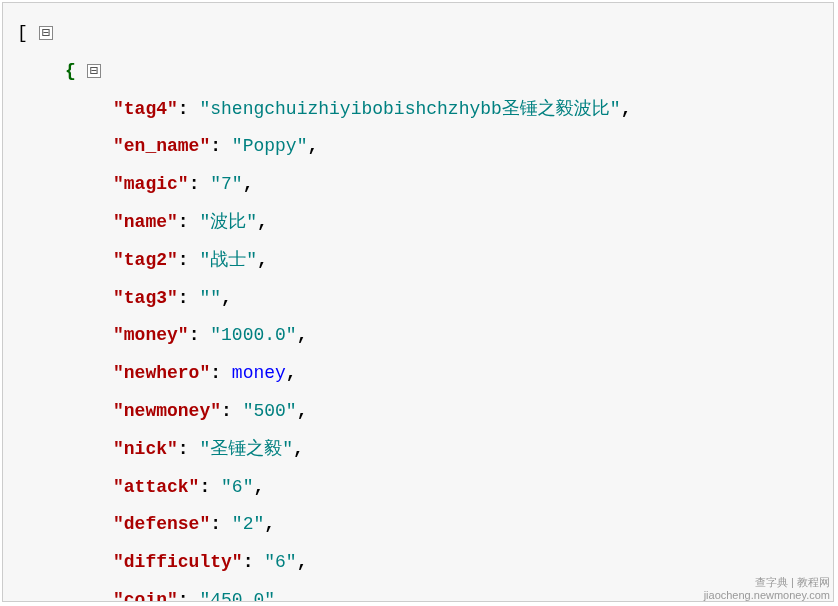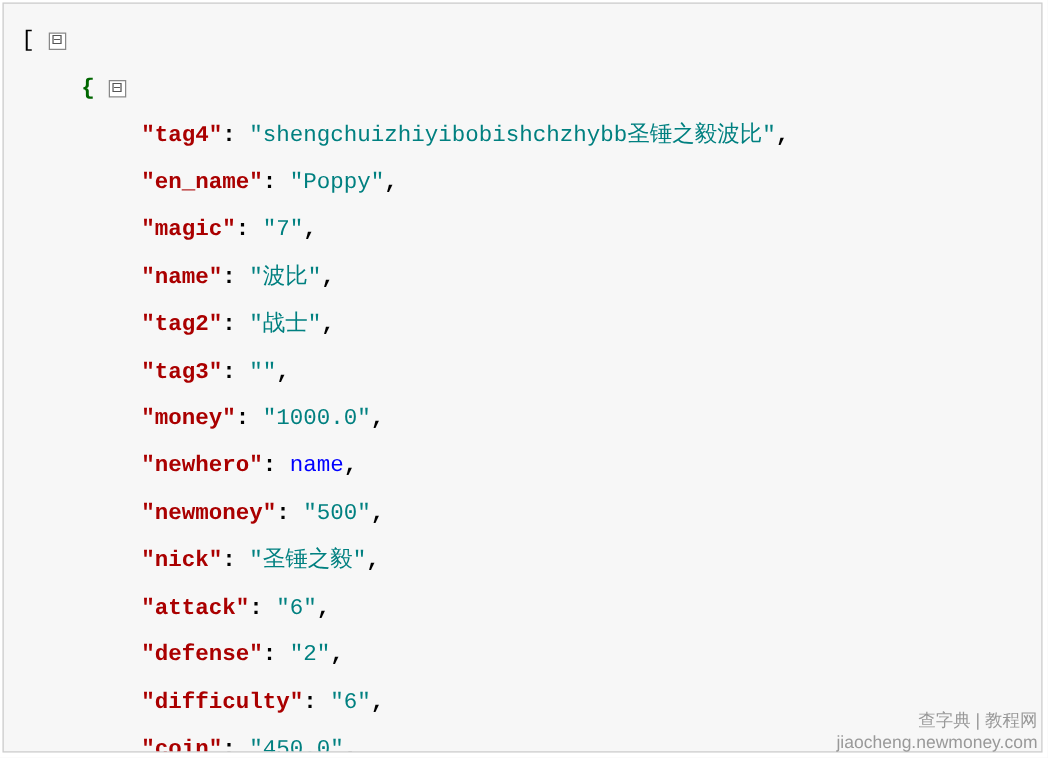--- a/index.html
+++ b/index.html
@@ -43,21 +43,21 @@
     cursor: pointer;
     font-family: monospace;
   }
   .row { white-space: nowrap; }
   .ind1 { padding-left: 48px; }
   .ind2 { padding-left: 96px; }
   .watermark {
     position: absolute;
     right: 8px;
     bottom: 4px;
-    font-size: 14px;
+    font-size: 11px;
     color: #999;
     text-align: right;
     line-height: 1.2;
     font-family: Arial, sans-serif;
   }
 </style>
 </head>
 <body>
 
 <div class="viewer">
@@ -70,21 +70,21 @@
     <span class="toggle">⊟</span>
   </div>
   <div id="entries">
       <div class="row ind2"><span class="key">"tag4"</span><span class="colon">: </span><span class="str">"shengchuizhiyibobishchzhybb圣锤之毅波比"</span><span class="comma">,</span></div>
       <div class="row ind2"><span class="key">"en_name"</span><span class="colon">: </span><span class="str">"Poppy"</span><span class="comma">,</span></div>
       <div class="row ind2"><span class="key">"magic"</span><span class="colon">: </span><span class="str">"7"</span><span class="comma">,</span></div>
       <div class="row ind2"><span class="key">"name"</span><span class="colon">: </span><span class="str">"波比"</span><span class="comma">,</span></div>
       <div class="row ind2"><span class="key">"tag2"</span><span class="colon">: </span><span class="str">"战士"</span><span class="comma">,</span></div>
       <div class="row ind2"><span class="key">"tag3"</span><span class="colon">: </span><span class="str">""</span><span class="comma">,</span></div>
       <div class="row ind2"><span class="key">"money"</span><span class="colon">: </span><span class="str">"1000.0"</span><span class="comma">,</span></div>
-      <div class="row ind2"><span class="key">"newhero"</span><span class="colon">: </span><span class="bool">name</span><span class="comma">,</span></div>
+      <div class="row ind2"><span class="key">"newhero"</span><span class="colon">: </span><span class="bool">money</span><span class="comma">,</span></div>
       <div class="row ind2"><span class="key">"newmoney"</span><span class="colon">: </span><span class="str">"500"</span><span class="comma">,</span></div>
       <div class="row ind2"><span class="key">"nick"</span><span class="colon">: </span><span class="str">"圣锤之毅"</span><span class="comma">,</span></div>
       <div class="row ind2"><span class="key">"attack"</span><span class="colon">: </span><span class="str">"6"</span><span class="comma">,</span></div>
       <div class="row ind2"><span class="key">"defense"</span><span class="colon">: </span><span class="str">"2"</span><span class="comma">,</span></div>
       <div class="row ind2"><span class="key">"difficulty"</span><span class="colon">: </span><span class="str">"6"</span><span class="comma">,</span></div>
       <div class="row ind2"><span class="key">"coin"</span><span class="colon">: </span><span class="str">"450.0"</span><span class="comma">,</span></div>
     </div>
 </div>
 
 <div class="watermark">

